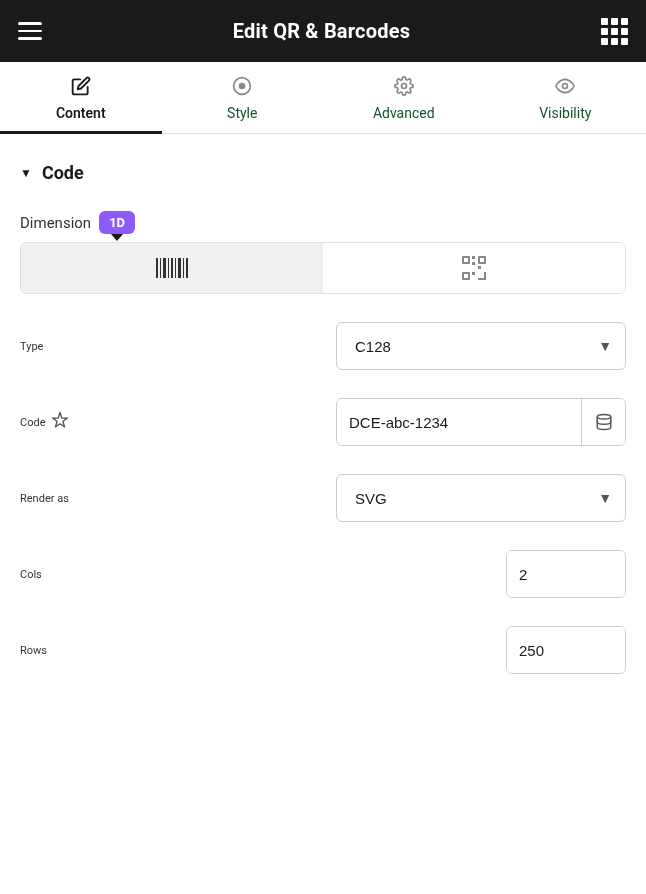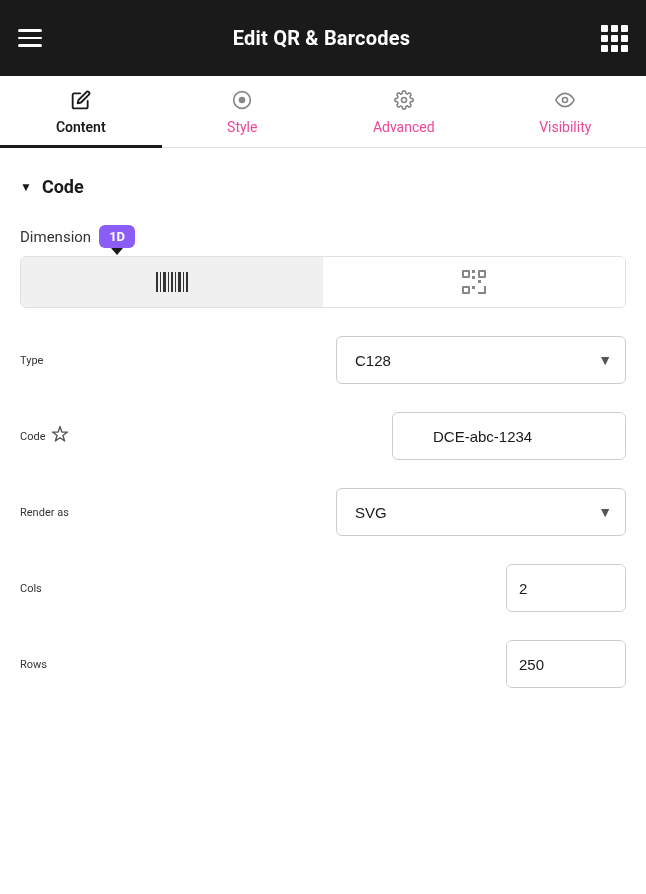--- a/index.html
+++ b/index.html
@@ -10,21 +10,21 @@
       min-height: 894px;
     }
 
     
     .header {
       background: #1a1a1a;
       display: flex;
       align-items: center;
       justify-content: space-between;
       padding: 9px 18px;
-      height: 76px;
+      height: 62px;
     }
     .header-title {
       color: #fff;
       font-size: 20px;
       font-weight: 700;
       letter-spacing: 0.2px;
     }
     .hamburger-lines {
       display: flex;
       flex-direction: column;
@@ -58,21 +58,21 @@
       border-bottom: 1px solid #e0e0e0;
       background: #fff;
     }
     .tab {
       flex: 1;
       display: flex;
       flex-direction: column;
       align-items: center;
       padding: 14px 8px 12px;
       cursor: pointer;
-      color: #ec4899;
+      color: #14532d;
       font-size: 14px;
       gap: 6px;
       position: relative;
     }
     .tab.active {
       color: #1a1a1a;
       font-weight: 600;
     }
     .tab.active::after {
       content: '';
@@ -212,26 +212,25 @@
       top: 50%;
       transform: translateY(-50%);
       pointer-events: none;
       font-size: 14px;
       color: #555;
     }
 
     
     .input-group {
       display: flex;
-      width: 234px;
+      width: 290px;
       border: 1px solid #ccc;
       border-radius: 6px;
       overflow: hidden;
       height: 48px;
-      padding-left: 28px;
     }
     .input-field {
       flex: 1;
       border: none;
       padding: 0 12px;
       font-size: 15px;
       color: #1a1a1a;
       outline: none;
     }
     .input-btn {

